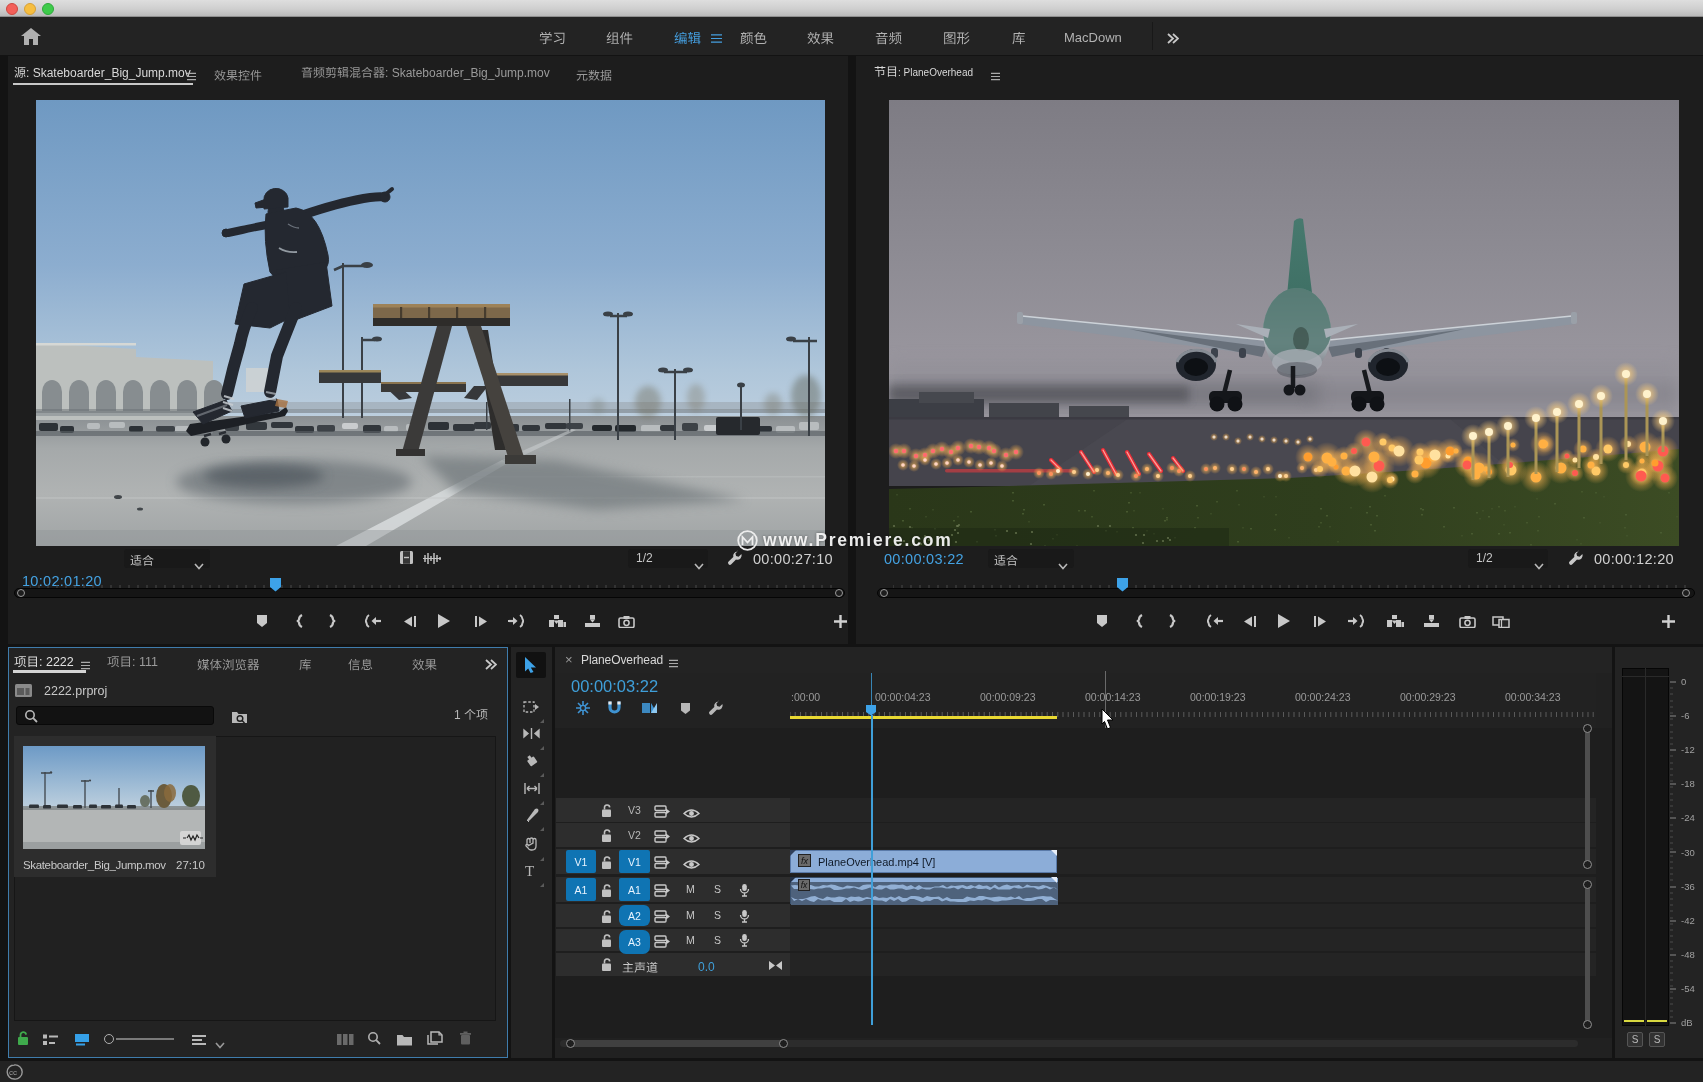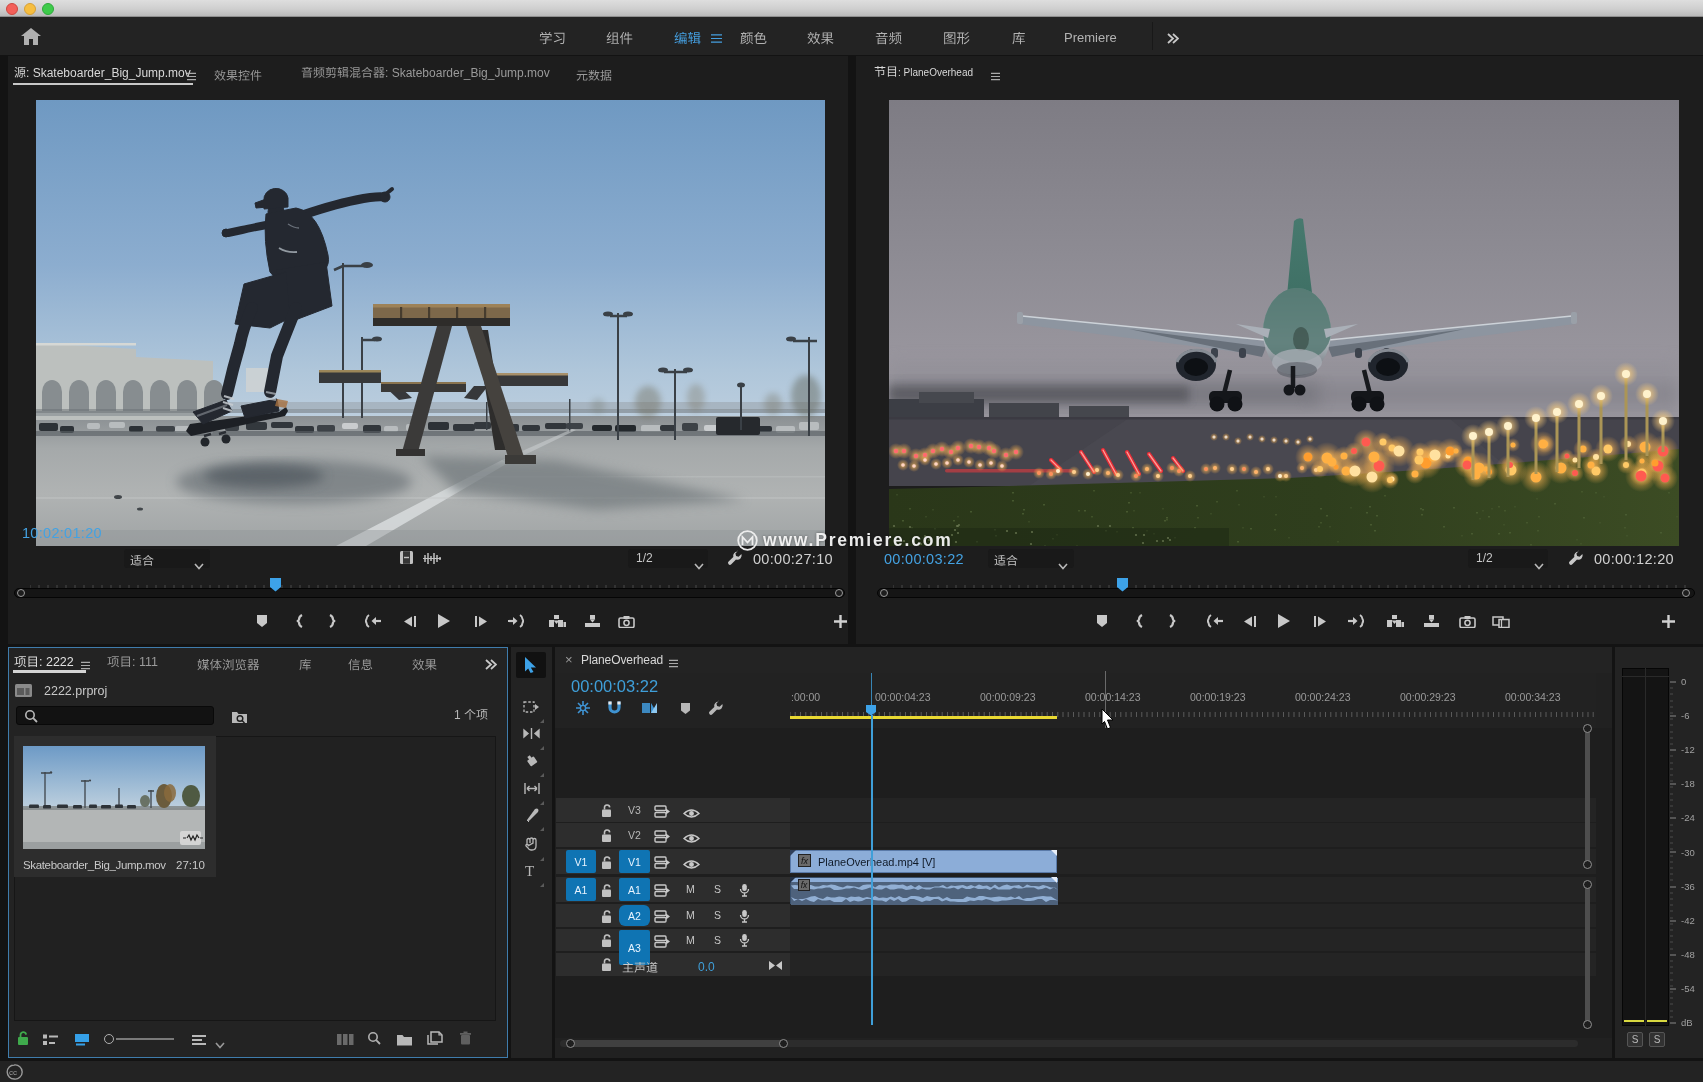--- a/index.html
+++ b/index.html
@@ -39,21 +39,21 @@
         <use href="#g97f3" transform="translate(0.0,11.1) scale(0.0135,-0.0135)"></use>
         <use href="#g9891" transform="translate(13.5,11.1) scale(0.0135,-0.0135)"></use>
       </svg></div>
     <div class="abs" style="left:943px;top:29px"><svg width="27.0" height="14.2" viewBox="0 0 27.0 14.2" style="vertical-align:-3.1px" fill="#b2b2b2">
         <use href="#g56fe" transform="translate(0.0,11.1) scale(0.0135,-0.0135)"></use>
         <use href="#g5f62" transform="translate(13.5,11.1) scale(0.0135,-0.0135)"></use>
       </svg></div>
     <div class="abs" style="left:1012px;top:29px"><svg width="13.5" height="14.2" viewBox="0 0 13.5 14.2" style="vertical-align:-3.1px" fill="#b2b2b2">
         <use href="#g5e93" transform="translate(0.0,11.1) scale(0.0135,-0.0135)"></use>
       </svg></div>
-    <div class="abs" style="left:1064px;top:30px;font-size:13px;color:#b2b2b2;font-weight:400;white-space:nowrap;">Premiere</div>
+    <div class="abs" style="left:1064px;top:30px;font-size:13px;color:#b2b2b2;font-weight:400;white-space:nowrap;">MacDown</div>
     <div class="abs " style="left:710px;top:31px;width:13px;height:13px;"><svg width="13" height="13" viewBox="0 0 13 13" style="">
         <path d="M1,2.9 h11 M1,6.5 h11 M1,10.1 h11" stroke="#459fe0" stroke-width="1.2"></path>
       </svg></div>
     <div class="abs " style="left:1152px;top:22px;width:1px;height:28px;background:#181818"></div>
     <div class="abs " style="left:1166px;top:30px;width:13px;height:11px;"><svg width="13" height="11" viewBox="0 0 13 11" style="">
         <path d="M2,1 l5,4.5 -5,4.5 M7,1 l5,4.5 -5,4.5" stroke="#c8c8c8" stroke-width="1.8" fill="none"></path>
       </svg></div>
     <div class="abs " style="left:8px;top:58px;width:2px;height:36px;background:#3a3a3a;box-shadow:0 6px 0 #3a3a3a, 0 12px 0 #3a3a3a"></div>
     <div class="abs " style="left:8px;top:56px;width:840px;height:588px;background:#1d1d1d"></div>
     <div class="abs" style="left:14px;top:66px;font-size:12px;color:#d8d8d8;white-space:nowrap"><svg width="12" height="12.6" viewBox="0 0 12 12.6" style="vertical-align:-2.8px" fill="#d8d8d8">
@@ -236,21 +236,21 @@
         </g>
         <path d="M188,296 l10,3 m-11,3 l10,3 m-10,3 l9,3" stroke="#c8cdd2" stroke-width="2" opacity="0.85"></path>
         <path d="M230,292 l10,2 m-10,4 l10,2" stroke="#b8bec4" stroke-width="2" opacity="0.7"></path>
         <path d="M243,148 q8,5 18,4" stroke="#aeb6be" stroke-width="1.8" fill="none" opacity="0.8"></path>
         <path d="M252,124 q6,4 11,4" stroke="#9aa2ab" stroke-width="1.4" fill="none" opacity="0.6"></path>
         <polygon points="241,299 252,301 250,308 239,306" fill="#a8713f" opacity="0.8"></polygon>
         <path d="M161,316 l30,-11" stroke="#8c9298" stroke-width="2" opacity="0.6"></path>
         <ellipse cx="82" cy="397" rx="4" ry="2" fill="#41464a"></ellipse>
         <ellipse cx="104" cy="409" rx="3" ry="1.5" fill="#41464a"></ellipse>
       </svg></div>
-    <div class="abs" style="left:22px;top:525px;font-size:14.5px;color:#44a2e2;font-weight:400;white-space:nowrap;letter-spacing:0.3px">10:02:01:20</div>
+    <div class="abs" style="left:22px;top:573px;font-size:14.5px;color:#44a2e2;font-weight:400;white-space:nowrap;letter-spacing:0.3px">10:02:01:20</div>
     <div class="abs " style="left:124px;top:549px;width:86px;height:19px;background:#191919;border-radius:3px"></div>
     <div class="abs" style="left:130px;top:551px"><svg width="24" height="12.6" viewBox="0 0 24 12.6" style="vertical-align:-2.8px" fill="#c8c8c8">
         <use href="#g9002" transform="translate(0.0,9.8) scale(0.0120,-0.0120)"></use>
         <use href="#g5408" transform="translate(12.0,9.8) scale(0.0120,-0.0120)"></use>
       </svg></div>
     <div class="abs " style="left:194px;top:556px;width:10px;height:7px;"><svg width="10" height="7" viewBox="0 0 10 7" style="">
         <path d="M1,1 L5,5.5 L9,1" stroke="#b8b8b8" stroke-width="1.6" fill="none"></path>
       </svg></div>
     <div class="abs " style="left:399px;top:550px;width:15px;height:15px;"><svg width="15" height="15" viewBox="0 0 15 15" style="">
         <rect x="1" y="1" width="13" height="13" rx="1.5" fill="#c0c0c0"></rect>
@@ -1633,21 +1633,21 @@
     <div class="abs" style="left:686px;top:909px;font-size:10.5px;color:#c8c8c8;font-weight:400;white-space:nowrap;">M</div>
     <div class="abs" style="left:714px;top:909px;font-size:10.5px;color:#c8c8c8;font-weight:400;white-space:nowrap;">S</div>
     <div class="abs " style="left:739px;top:909px;width:11px;height:14px;"><svg width="11" height="14" viewBox="0 0 11 14" style="">
         <rect x="3.2" y="1" width="4.6" height="7" rx="2.3" fill="#c8c8c8"></rect>
         <path d="M1.5,6 a4,4 0 0 0 8,0 M5.5,10.5 v2.5 M3,13 h5" stroke="#c8c8c8" stroke-width="1.3" fill="none"></path>
       </svg></div>
     <div class="abs " style="left:601px;top:933px;width:12px;height:13px;"><svg width="12" height="13" viewBox="0 0 12 13" style="">
         <rect x="1" y="5.5" width="9" height="7.5" rx="1" fill="#c0c0c0"></rect>
         <path d="M3.5,5.5 V3.8 a2.6,2.6 0 0 1 5.2,-0.4" fill="none" stroke="#c0c0c0" stroke-width="1.6"></path>
       </svg></div>
-    <div class="abs " style="left:619px;top:930px;width:31px;height:35px;background:#0f74b3;border-radius:2px;display:flex;align-items:center;justify-content:center;font-size:10.5px;color:#e8f4ff">A3</div>
+    <div class="abs " style="left:619px;top:930px;width:31px;height:24px;background:#0f74b3;border-radius:7px;display:flex;align-items:center;justify-content:center;font-size:10.5px;color:#e8f4ff">A3</div>
     <div class="abs " style="left:654px;top:934px;width:17px;height:13px;"><svg width="17" height="13" viewBox="0 0 17 13" style="">
         <rect x="1" y="1" width="11" height="4.5" rx="1" fill="none" stroke="#c8c8c8" stroke-width="1.4"></rect>
         <rect x="1" y="7.5" width="11" height="4.5" rx="1" fill="none" stroke="#c8c8c8" stroke-width="1.4"></rect>
         <path d="M16,6.5 l-4,-3 v6 z" fill="#c8c8c8"></path>
       </svg></div>
     <div class="abs" style="left:686px;top:934px;font-size:10.5px;color:#c8c8c8;font-weight:400;white-space:nowrap;">M</div>
     <div class="abs" style="left:714px;top:934px;font-size:10.5px;color:#c8c8c8;font-weight:400;white-space:nowrap;">S</div>
     <div class="abs " style="left:739px;top:933px;width:11px;height:14px;"><svg width="11" height="14" viewBox="0 0 11 14" style="">
         <rect x="3.2" y="1" width="4.6" height="7" rx="2.3" fill="#c8c8c8"></rect>
         <path d="M1.5,6 a4,4 0 0 0 8,0 M5.5,10.5 v2.5 M3,13 h5" stroke="#c8c8c8" stroke-width="1.3" fill="none"></path>

